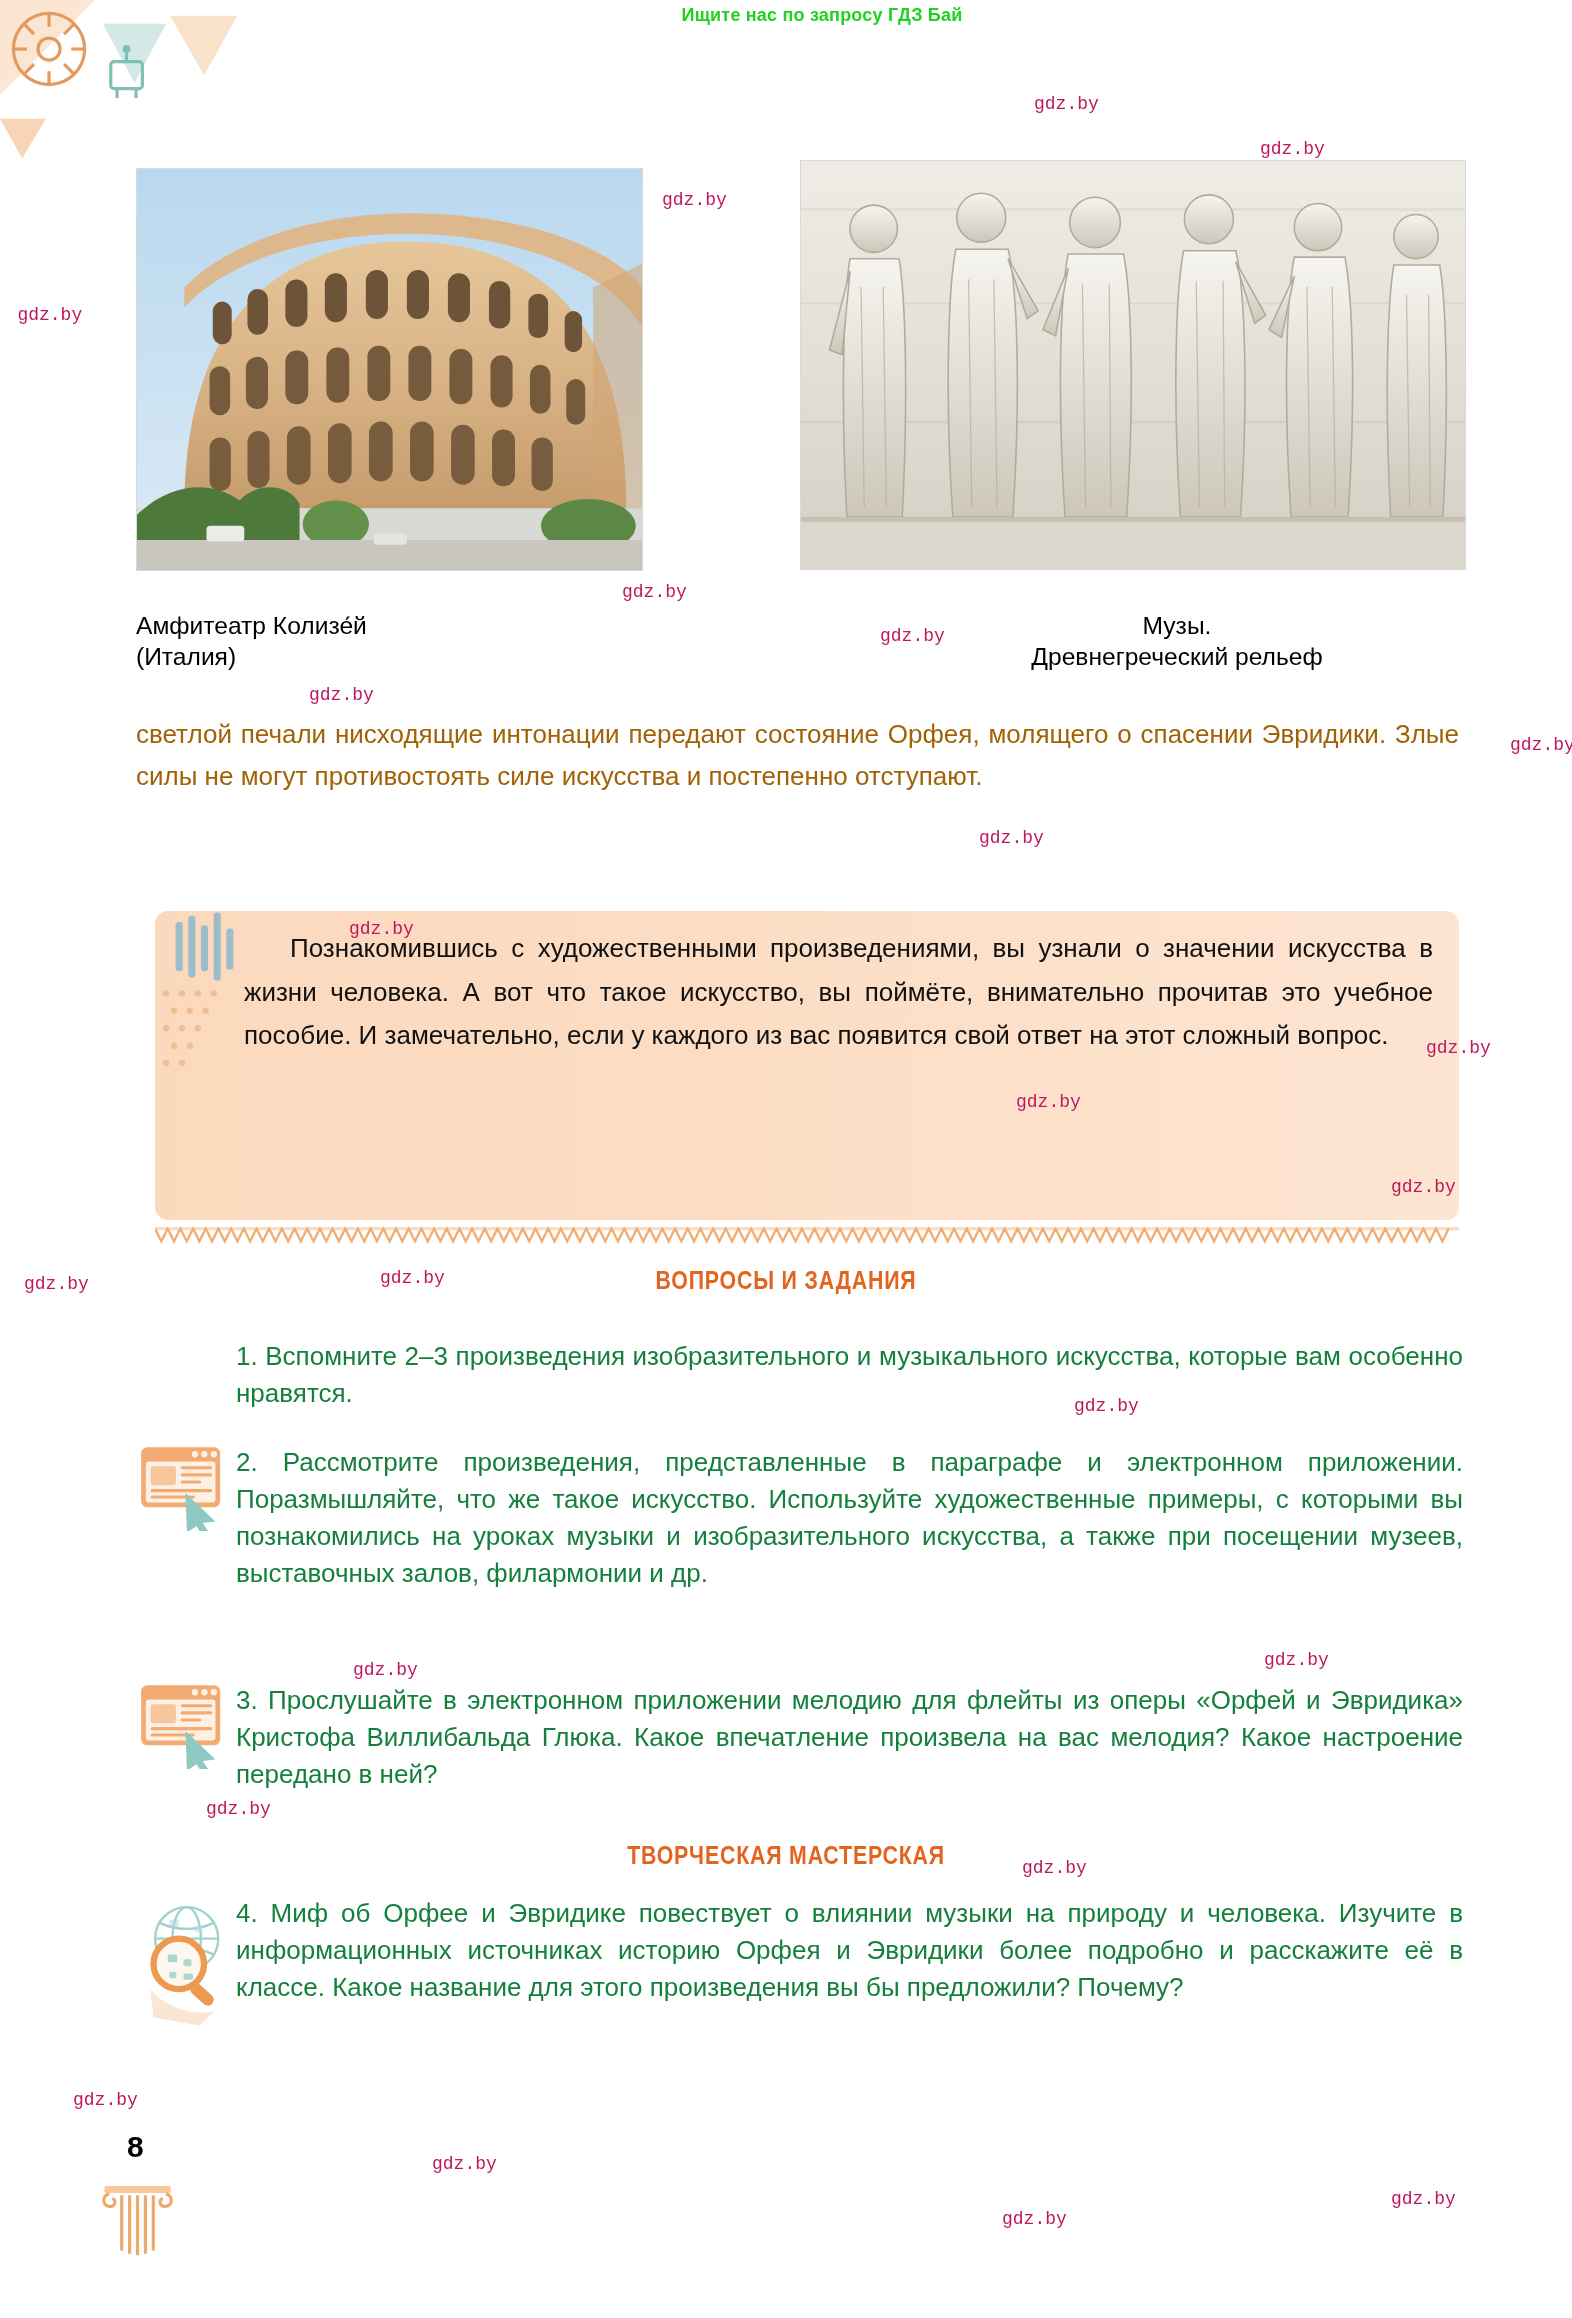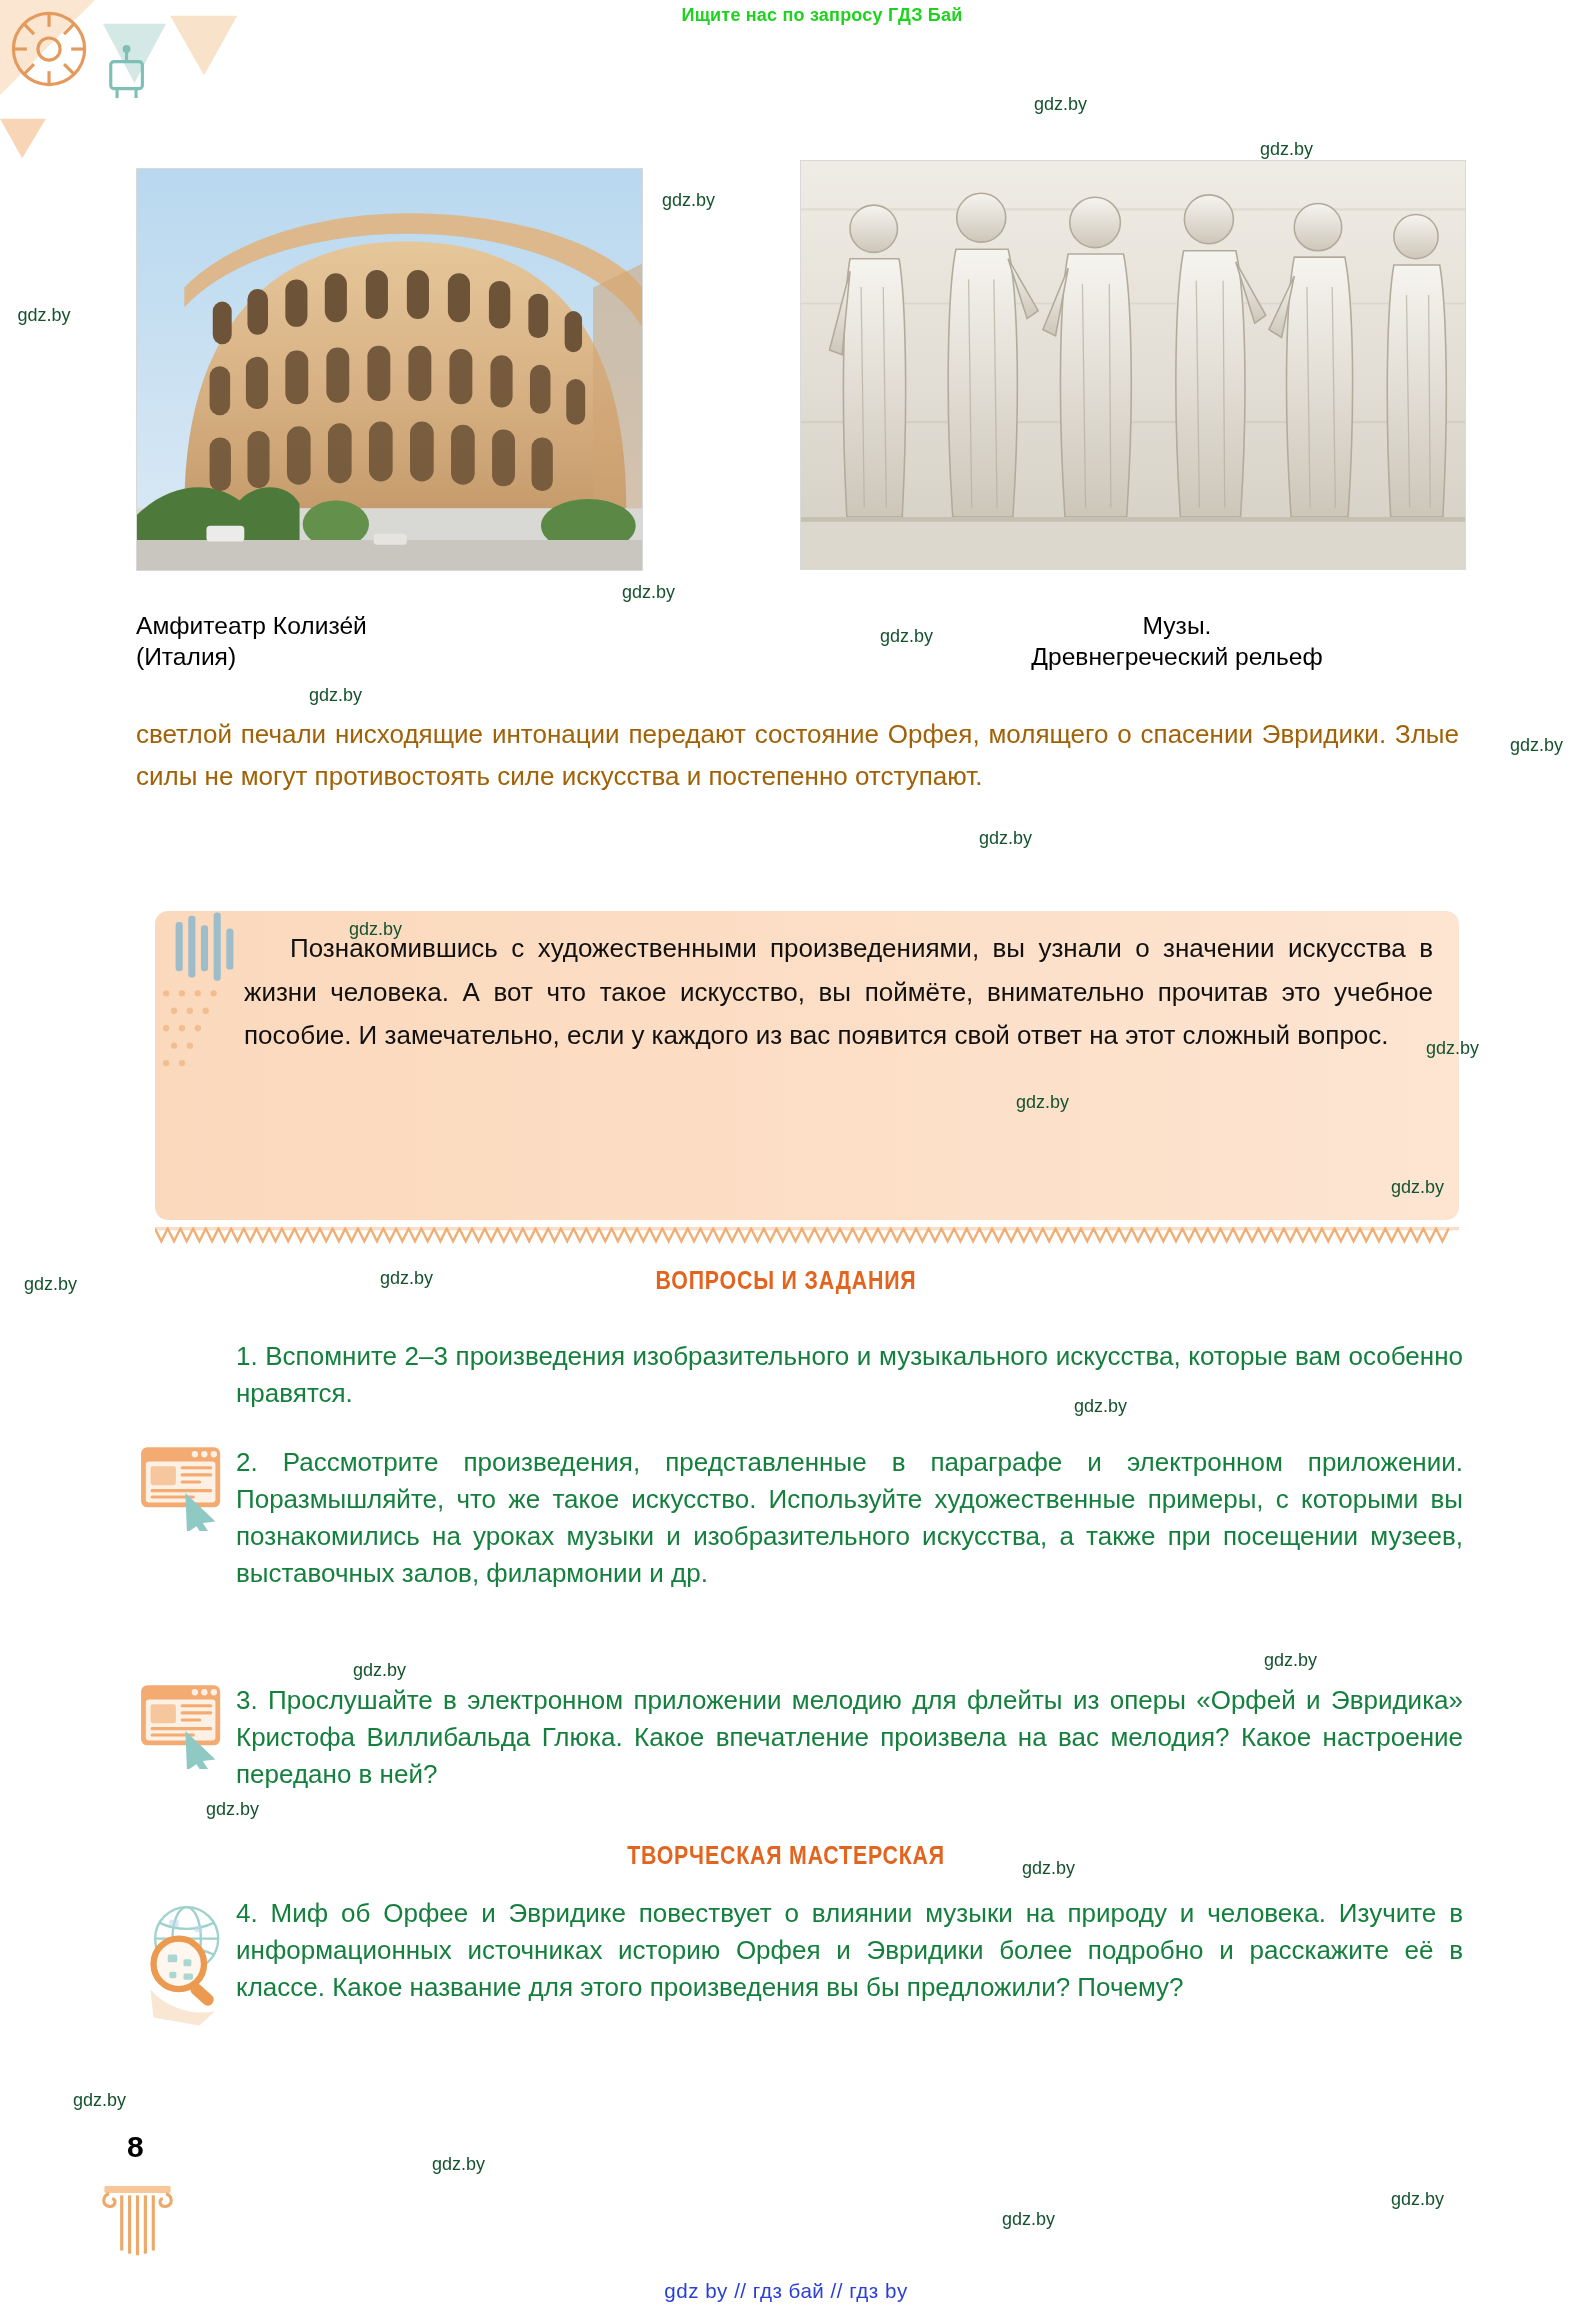--- a/index.html
+++ b/index.html
@@ -183,24 +183,25 @@
     width: 1572px;
     text-align: center;
     font-size: 20.6px;
     color: #2a3fd8;
     letter-spacing: 0.5px;
   }
 
   
   .wm {
     position: absolute;
-    color: #14532d;
+    color: #be185d;
     font-size: 18px;
     white-space: nowrap;
     pointer-events: none;
+    font-family: Liberation Mono, monospace;
   }
 </style>
 </head>
 <body>
 
 <div id="page">
 
   <div class="promo-banner" style="color: rgb(30, 210, 30);">Ищите нас по запросу ГДЗ Бай</div>
 
   <svg class="corner-art" viewBox="0 0 330 330">
@@ -521,21 +522,20 @@
       <path d="M86 20 C94 22 96 34 86 36 C78 37 76 28 82 26"></path>
       <line x1="30" y1="22" x2="30" y2="92"></line>
       <line x1="40" y1="22" x2="40" y2="96"></line>
       <line x1="50" y1="22" x2="50" y2="98"></line>
       <line x1="60" y1="22" x2="60" y2="96"></line>
       <line x1="70" y1="22" x2="70" y2="92"></line>
     </g>
   </svg>
 
 
-  <div id="site-footer" style="color: rgb(42, 63, 216);">gdz by  //  гдз бай  //  гдз by</div>
 
   <div id="watermark-layer">
       <div class="wm" style="left: 1034px; top: 94px;">gdz.by</div>
       <div class="wm" style="left: 1260px; top: 139px;">gdz.by</div>
       <div class="wm" style="left: 662px; top: 190px;">gdz.by</div>
       <div class="wm" style="left: 17.4px; top: 305px;">gdz.by</div>
       <div class="wm" style="left: 622px; top: 582px;">gdz.by</div>
       <div class="wm" style="left: 880px; top: 626px;">gdz.by</div>
       <div class="wm" style="left: 309px; top: 685px;">gdz.by</div>
       <div class="wm" style="left: 1510px; top: 735px;">gdz.by</div>

